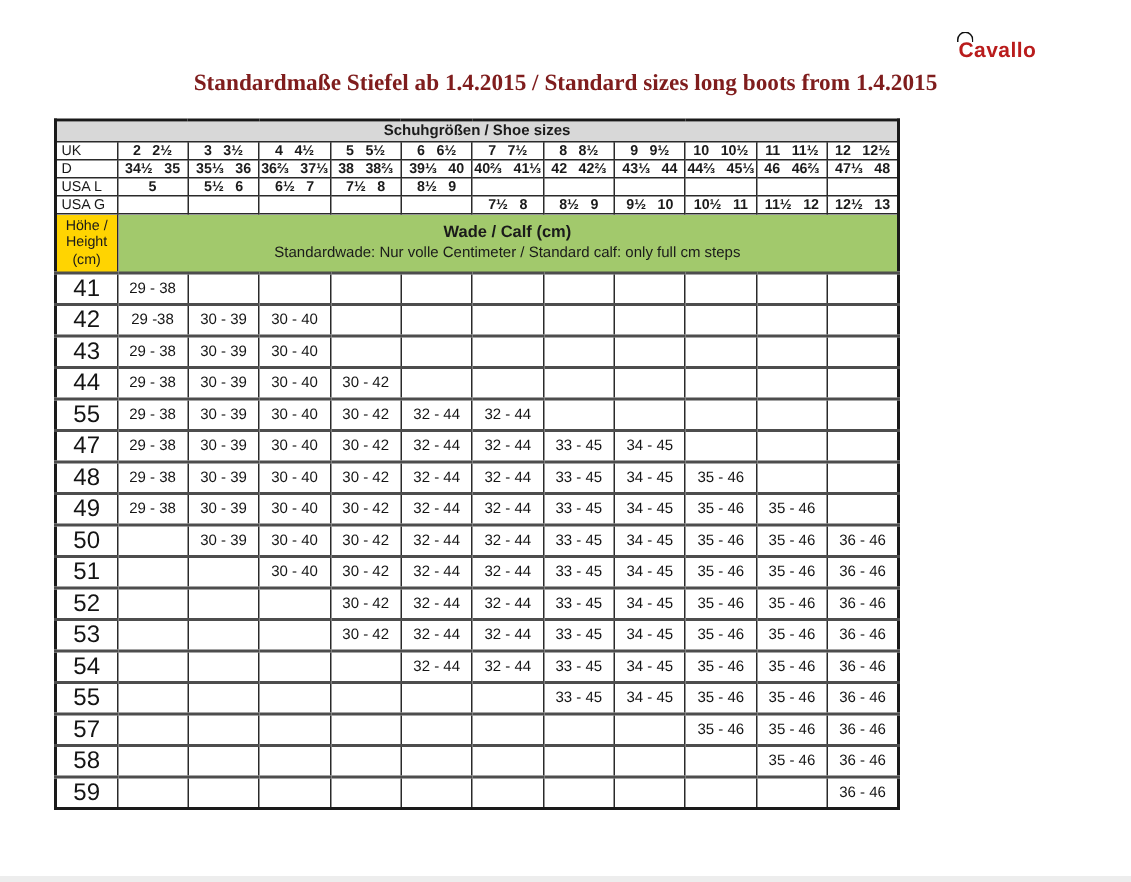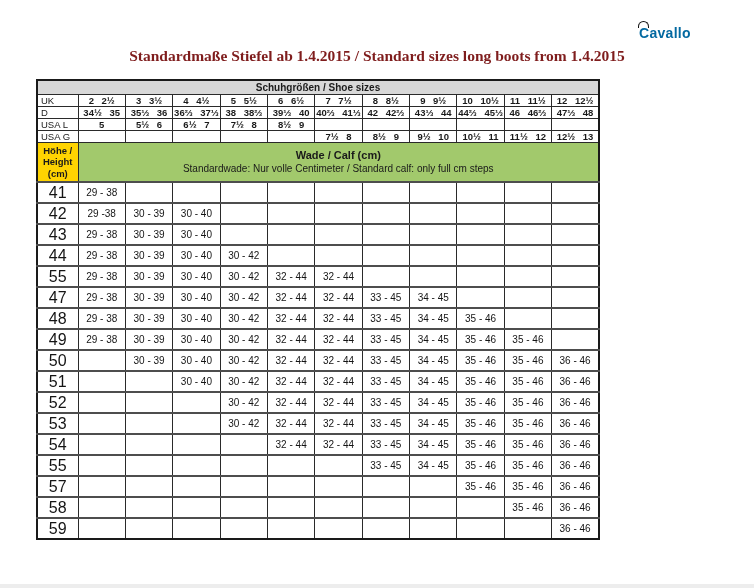--- a/index.html
+++ b/index.html
@@ -2,21 +2,21 @@
 <html><head>
 <meta charset="utf-8">
 <style>
   html,body { margin:0; padding:0; }
   body {
     width:754px; height:588px; background:#ffffff; position:relative;
     font-family:"Liberation Sans", sans-serif; color:#1a1a1a; overflow:hidden;
   }
   .logo {
     position:absolute; top:25px; left:638px; font-weight:bold; font-size:14px;
-    letter-spacing:.3px; color:#0369a1; padding-left:1px;
+    letter-spacing:.3px; color:#b91c1c; padding-left:1px;
   }
   .logo::before {
     content:""; position:absolute; left:0; top:-4px; width:9px; height:6px;
     border:1.6px solid #101010; border-bottom:none; border-radius:7px 7px 0 0;
   }
   .title {
     position:absolute; top:47px; left:0; width:754px; text-align:center;
     font-family:"Liberation Serif", serif; font-weight:bold; font-size:15.5px; color:#7f1d1d;
   }
   table.chart {
@@ -28,21 +28,21 @@
     border:1px solid #2a2a2a; text-align:center; padding:0;
     white-space:nowrap; overflow:hidden; vertical-align:middle;
   }
   td.shoe-hdr {
     background:#d8d8d8; height:13px; font-size:10px; font-weight:bold; color:#1b1b1b;
   }
   tr.size-row td { height:10px; font-size:9.5px; font-weight:bold;margin-top:39px; }
   tr.size-row td.row-label { text-align:left; padding-left:3px; font-weight:normal; font-size:9.5px; }
   td.size-cell { word-spacing:5px; }
   td.height-hdr {
-    background:#ffd401; font-weight:bold; font-size:9.5px; line-height:1.2; height:38px;
+    background:#ffd401; font-weight:normal; font-size:9.5px; line-height:1.2; height:38px;
   }
   td.calf-hdr { background:#a2c96c; height:38px; }
   .calf-line1 { font-weight:bold; font-size:11px; line-height:1.25; display:block; }
   .calf-line2 { font-weight:normal; font-size:10px; line-height:1.25; display:block; }
   tr.data-row td {
     height:19px; font-size:10px; font-weight:normal; color:#141414;
     border-top:2px solid #4d4d4d;
   }
   tr.data-row td.height-cell { font-weight:normal; font-size:16px;margin-top:16px; }
   .bottom-edge {

